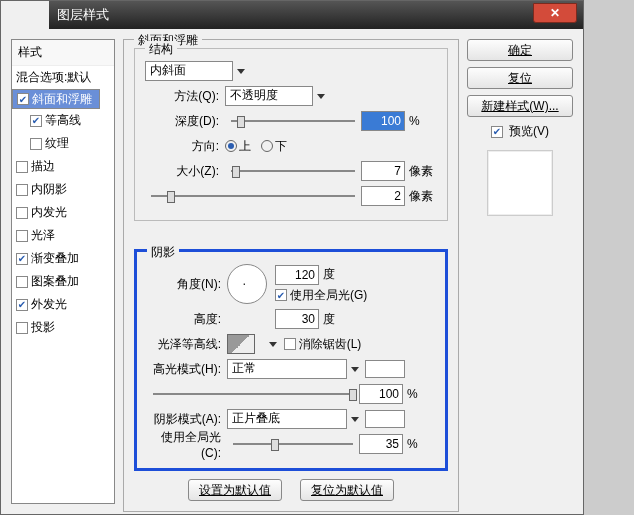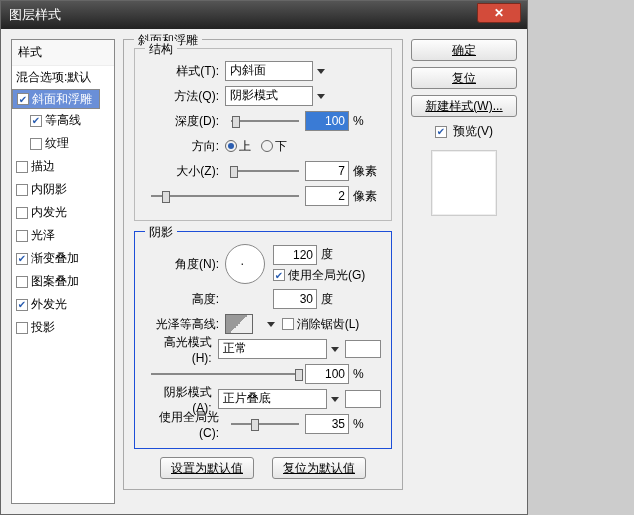--- a/index.html
+++ b/index.html
@@ -1,17 +1,17 @@
 <!DOCTYPE html>
 <html><head>
 <meta charset="utf-8">
 <style>
 * { box-sizing: border-box; margin: 0; padding: 0; font-family: "Microsoft YaHei", sans-serif; font-size: 12px; }
 body { background: #ccc; }
-.window { width: 528px; height: 515px; background: #f0f0f0; border: 1px solid #666; position: relative; }
+.window { width: 584px; height: 515px; background: #f0f0f0; border: 1px solid #666; position: relative; padding-left: 48px; }
 .titlebar { height: 28px; background: linear-gradient(#555,#222); color: #fff; display: flex; align-items: center; padding: 0 8px; position: relative; }
 .titlebar .title { font-size: 13px; }
 .closebtn { position: absolute; right: 6px; top: 2px; width: 44px; height: 20px; background: #d34b3a; border: 1px solid #7a2a1e; border-radius: 0 0 3px 3px; color: #fff; text-align: center; line-height: 18px; font-weight: bold; }
 .content { position: absolute; top: 28px; left: 0; right: 0; bottom: 0; background: #f0f0f0; padding: 10px; display: flex; gap: 8px; }
 .sidebar { width: 104px; border: 1px solid #888; background: #fff; }
 .sidebar .hdr { padding: 4px 6px; background: #f8f8f8; border-bottom: 1px solid #eee; }
 .sidebar .row { padding: 3px 4px; display: flex; align-items: center; gap: 3px; cursor: pointer; }
 .sidebar .row.sel { background: #6a8fd8; color: #fff; }
 .sidebar .row .cb { width: 12px; height: 12px; border: 1px solid #888; background: #fff; display: inline-flex; align-items: center; justify-content: center; color: #2a5db0; font-size: 10px; flex-shrink: 0; }
 .sidebar .row .cb.ck::after { content: "✔"; }
@@ -110,27 +110,26 @@
           <span>投影</span>
         </div>
     </div>
 
     <div class="middle">
       <div class="group">
         <div class="legend">斜面和浮雕</div>
         <div class="group" style="border:1px solid #bbb">
           <div class="legend">结构</div>
           <div class="rowf">
-              <span class="lbl">样式(T):</span>
               <div class="sel"><span>内斜面</span></div>
               <span class="tri"></span>
             </div>
           <div class="rowf">
               <span class="lbl">方法(Q):</span>
-              <div class="sel"><span>阴影模式</span></div>
+              <div class="sel"><span>不透明度</span></div>
               <span class="tri"></span>
             </div>
           <div class="rowf">
               <span class="lbl">深度(D):</span>
               <div class="slider">
                 <div class="thumb" style="left:8%"></div>
               </div>
               <div class="num hl">100</div>
               <span class="unit">%</span>
             </div>
@@ -144,21 +143,21 @@
               <span class="unit">像素</span>
             </div>
           <div class="rowf">
               <div class="slider">
                 <div class="thumb" style="left:10%"></div>
               </div>
               <div class="num">2</div>
               <span class="unit">像素</span>
             </div>
         </div>
-        <div class="group" style="border:1px solid #1d4ed8;margin-top:10px">
+        <div class="group" style="border:3px solid #1d4ed8;margin-top:28px">
           <div class="legend">阴影</div>
           <div class="rowf" style="height:42px">
               <span class="lbl">角度(N):</span>
               <div class="angwrap"></div>
               <div style="display:flex;flex-direction:column;gap:2px">
                 <div style="display:flex;align-items:center">
                   <div class="num">120</div>
                   <span class="unit">度</span>
                 </div>
                 <div style="display:flex;align-items:center">

